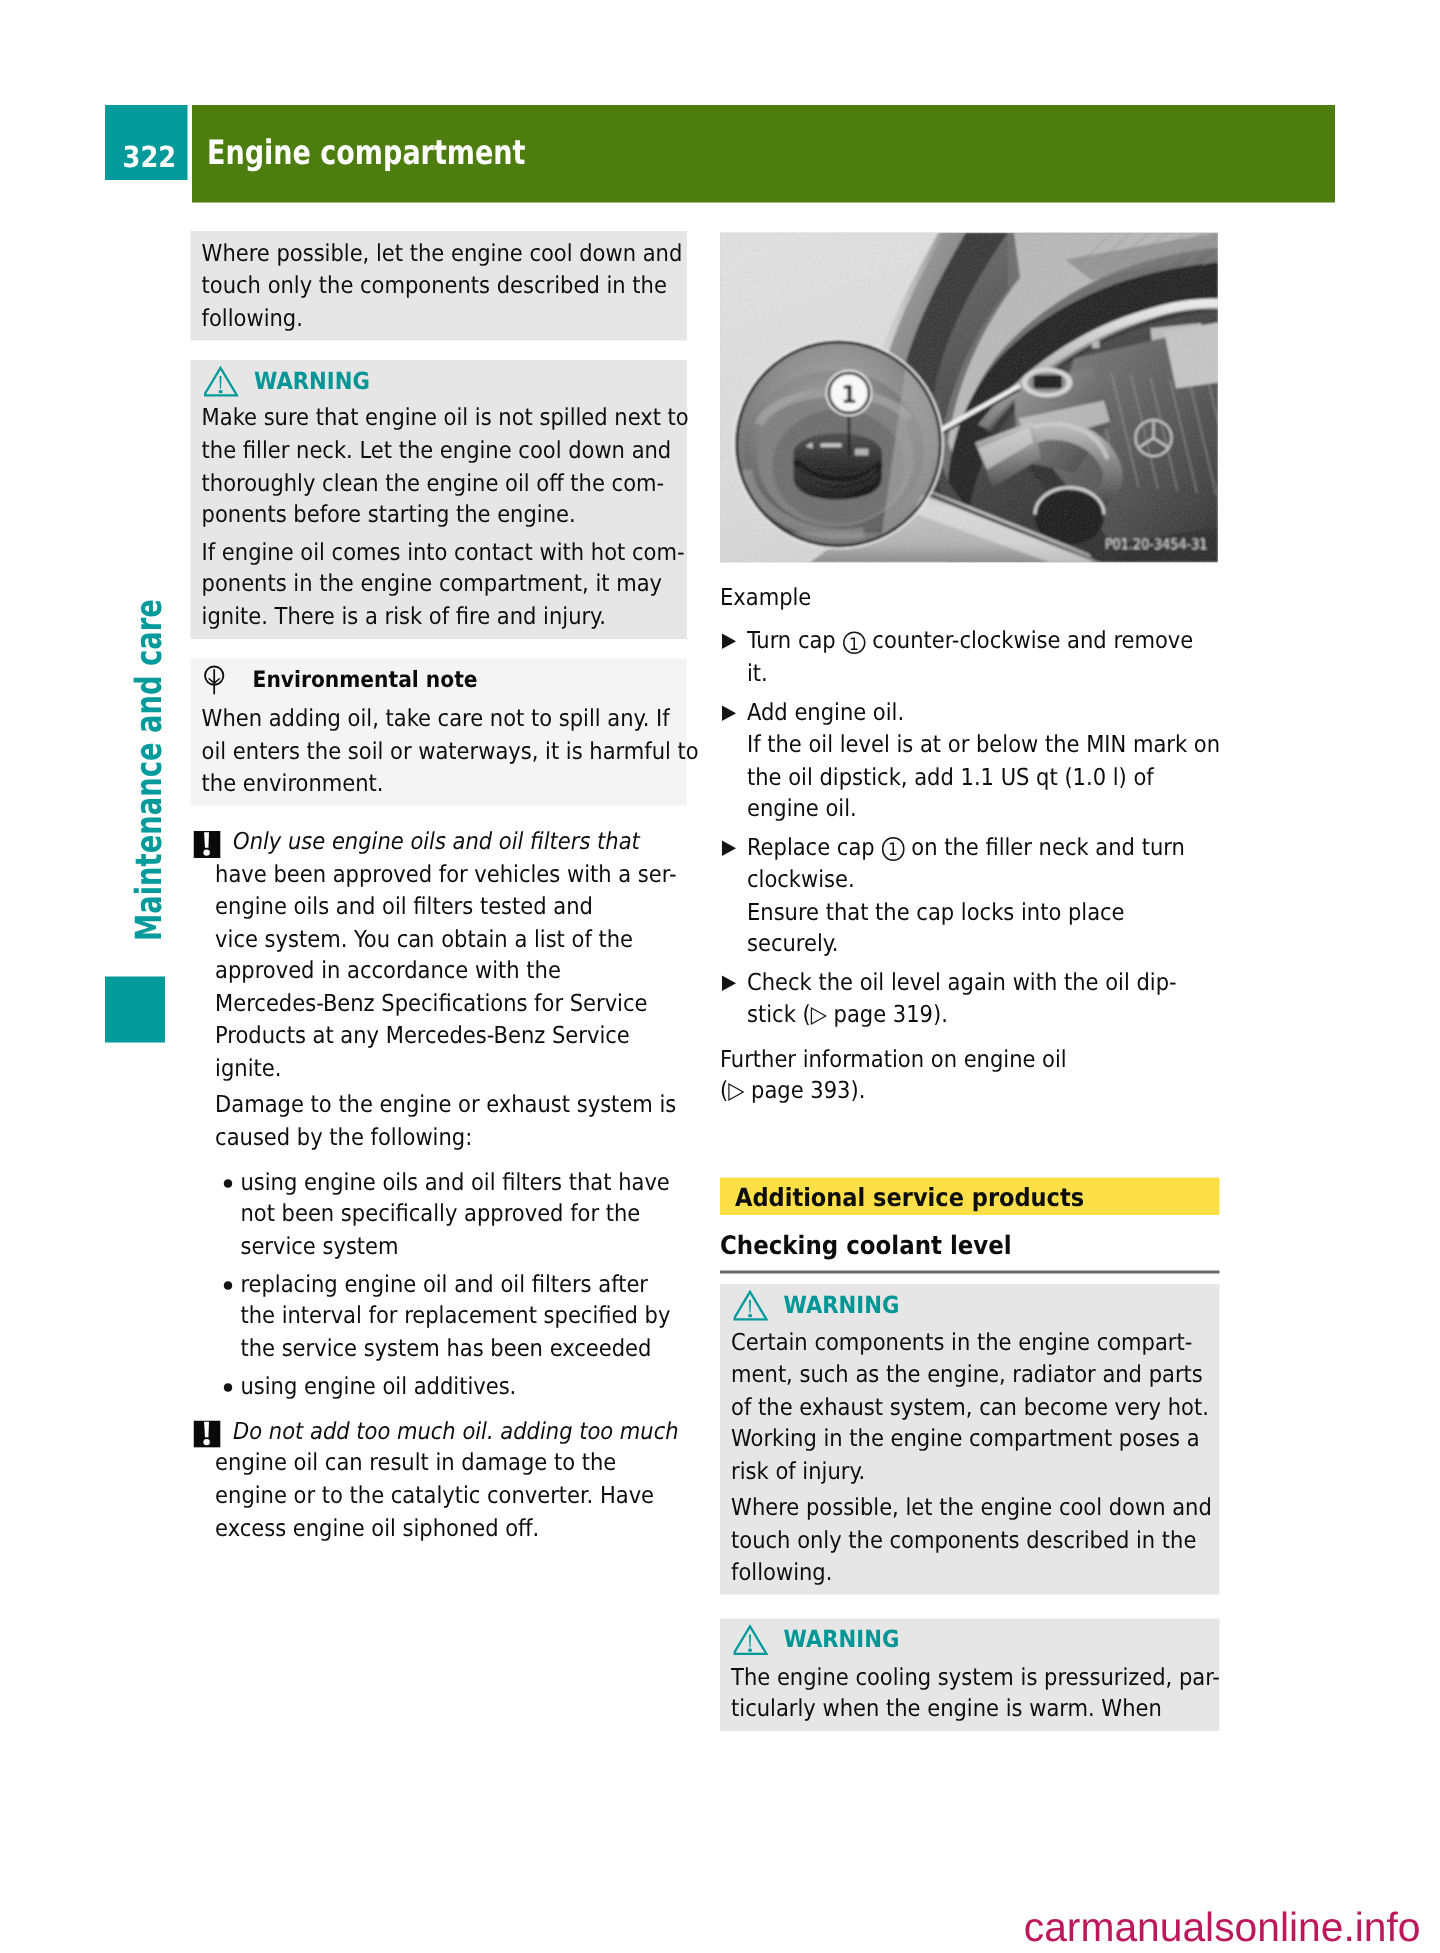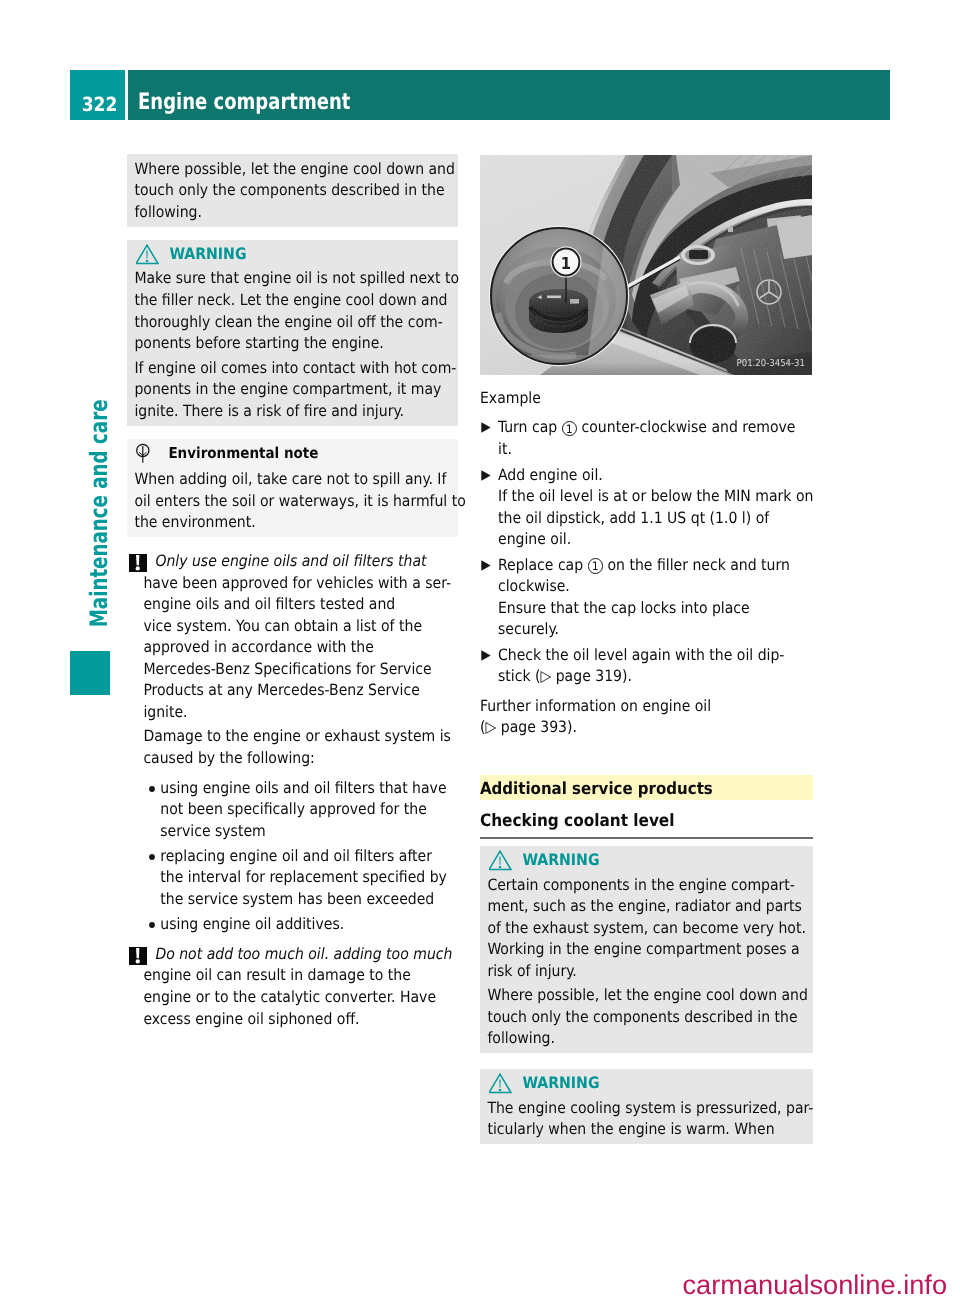--- a/index.html
+++ b/index.html
@@ -8,21 +8,21 @@
        color:#0d0d0d;position:relative;overflow:hidden;
        -webkit-font-smoothing:antialiased;text-rendering:geometricPrecision;}
   .page{position:absolute;left:0;top:0;width:960px;height:1302px;}
 
   
   .hdr{position:absolute;left:70px;top:70px;width:820px;height:50px;}
   .hdr-num{position:absolute;left:0;top:0;width:55.4px;height:50px;background:#029a9a;
            color:#fff;font-weight:bold;font-size:19.4px;line-height:70px;text-align:right;
            padding-right:8.3px;box-sizing:border-box;}
   .hdr-num span{display:inline-block;transform:scaleX(0.98);transform-origin:100% 50%;}
-  .hdr-bar{position:absolute;left:57.7px;top:0;width:762.3px;height:50px;background:#0f766e;}
+  .hdr-bar{position:absolute;left:57.7px;top:0;width:762.3px;height:65px;background:#4d7c0f;}
   .hdr-title{position:absolute;left:10.5px;top:0;height:50px;line-height:64px;
              color:#fff;font-weight:bold;font-size:22.5px;white-space:nowrap;
              transform:scaleX(0.89);transform-origin:0 50%;}
 
   
   .side{position:absolute;left:70px;top:397px;width:40px;height:228px;}
   .side-label{position:absolute;left:-85px;top:114px;width:228px;height:40px;
               transform:rotate(-90deg) scaleX(0.845);transform-origin:50% 50%;
               color:#029a9a;font-weight:bold;font-size:24px;white-space:nowrap;
               line-height:40px;text-align:left;}
@@ -60,22 +60,22 @@
   .bul + .bul{margin-top:3.4px;}
   .bul .dot{position:absolute;left:5.4px;top:8.3px;width:6px;height:6px;line-height:0;}
 
   
   .fig{width:332px;height:220.3px;position:relative;overflow:hidden;background:#d6d6d6;margin-top:1.1px;}
   .cap{font-size:15.6px;line-height:21.55px;margin-top:12.8px;}
   .step{position:relative;padding-left:18px;margin-top:4.0px;}
   .cap + .step{margin-top:7.7px;}
   .step .tri{position:absolute;left:0.5px;top:5px;width:10px;height:11px;line-height:0;}
   .further{font-size:15.6px;line-height:21.55px;margin-top:7.9px;}
-  .secbar{background:#fef9c3;height:25.5px;display:flex;align-items:center;
-          font-weight:bold;font-size:16.7px;margin-top:36px;box-sizing:border-box;}
+  .secbar{background:#fde047;height:25.5px;display:flex;align-items:center;padding-left:10px;
+          font-weight:bold;font-size:16.7px;margin-top:46px;box-sizing:border-box;}
   .subhead{font-weight:bold;font-size:17px;margin-top:7.5px;padding-top:3px;padding-bottom:5.3px;
            border-bottom:2.8px solid #6a6a6a;line-height:21px;}
   .wbox{margin-top:6.8px;}
   .wbox + .wbox{margin-top:15.6px;}
 
   
   .callout{display:inline-block;width:15.5px;height:15.5px;line-height:14px;
            border:1.2px solid #151515;border-radius:50%;text-align:center;
            font-size:11.5px;vertical-align:-0.5px;box-sizing:border-box;}
 

